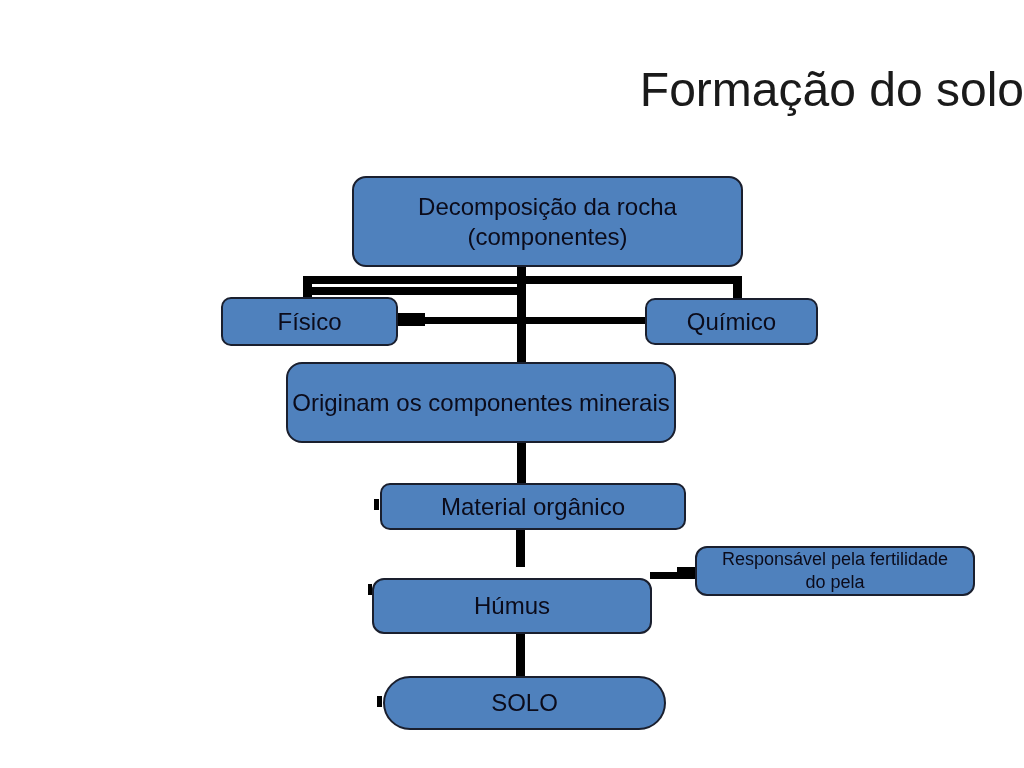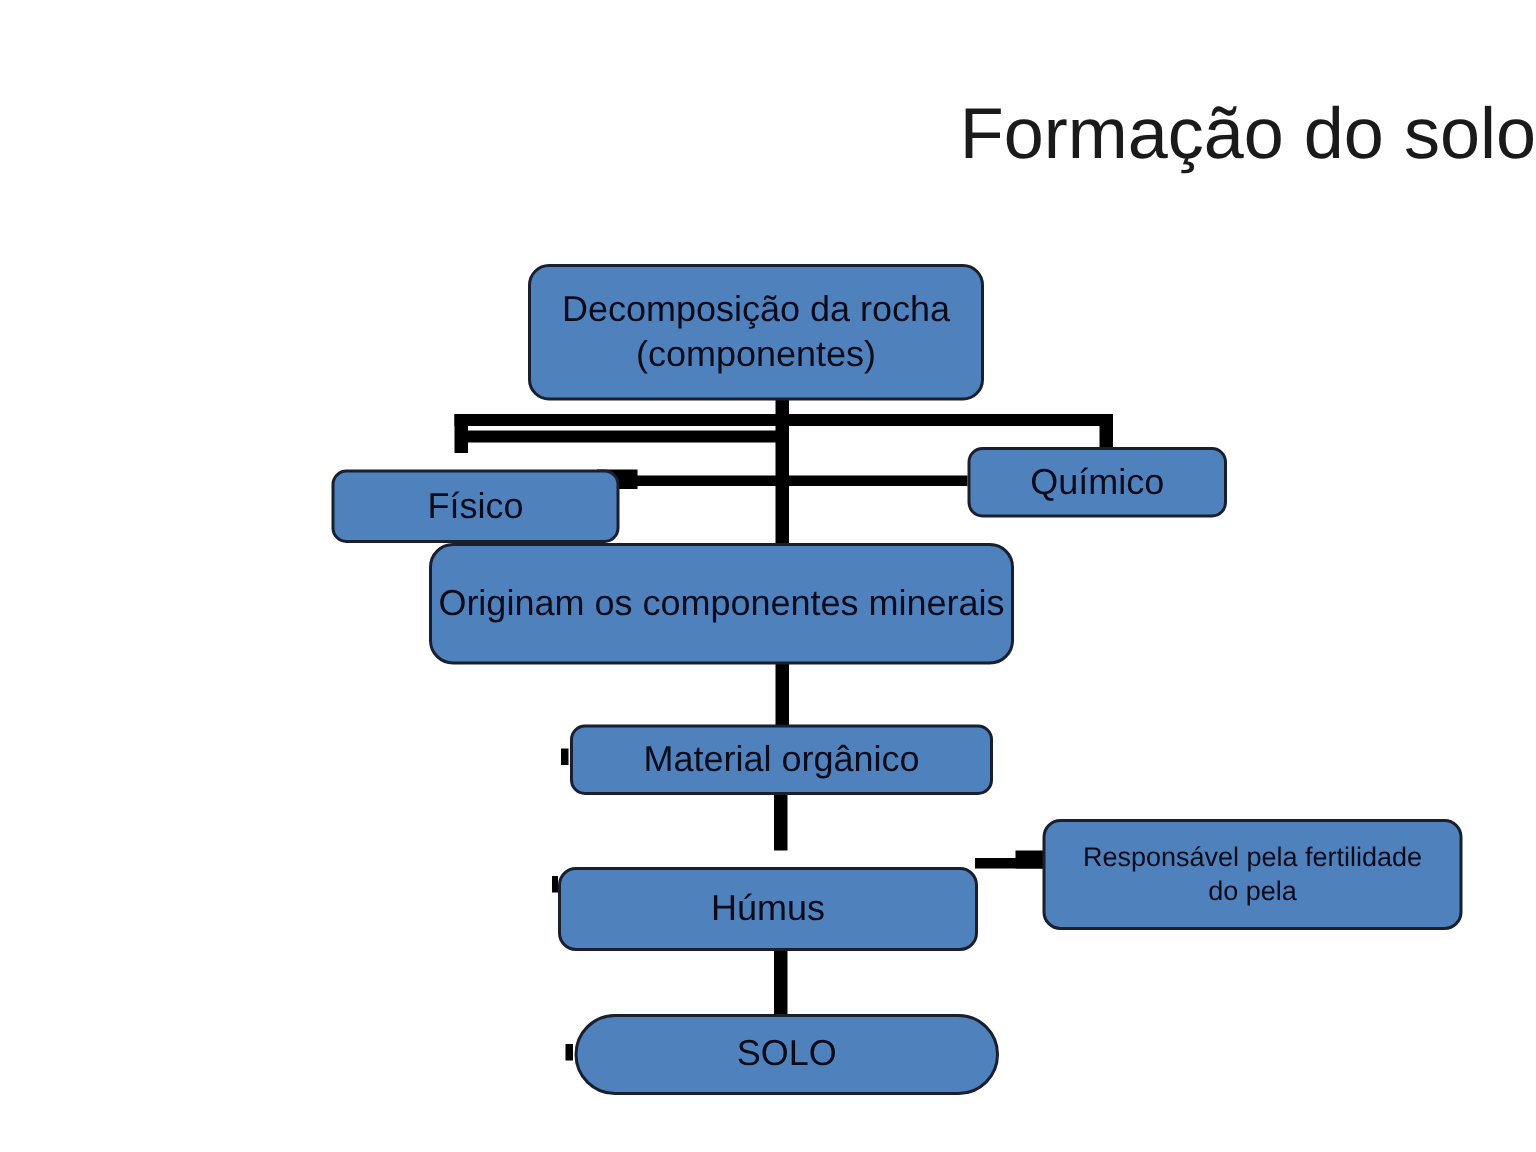--- a/index.html
+++ b/index.html
@@ -26,27 +26,27 @@
     background: var(--node-fill, #4f81bd);
     border: 2px solid var(--node-border, #1a1f2e);
     color: var(--text, #0b0b1a);
     display:flex; flex-direction:column; justify-content:center; align-items:center;
     text-align:center;
     font-size:24px; line-height:1.25;
     box-sizing:border-box;
   }
 
   
-  #node-decomposicao { left:352px; top:176px; width:304px; height:91px; border-radius:14px; }
-  #node-fisico       { left:221px; top:313px; width:192px; height:49px; border-radius:10px; }
+  #node-decomposicao { left:352px; top:176px; width:391px; height:91px; border-radius:14px; }
+  #node-fisico       { left:221px; top:297px; width:177px; height:49px; border-radius:10px; }
   #node-quimico      { left:645px; top:298px; width:173px; height:47px; border-radius:10px;justify-content:center; }
   #node-originam     { left:286px; top:362px; width:390px; height:81px; border-radius:16px; }
-  #node-material     { left:380px; top:483px; width:282px; height:47px; border-radius:10px; }
+  #node-material     { left:380px; top:483px; width:306px; height:47px; border-radius:10px; }
   #node-humus        { left:372px; top:562px; width:280px; height:56px; border-radius:12px;margin-top:16px; }
-  #node-responsavel  { left:695px; top:546px; width:280px; height:74px; border-radius:12px; font-size:18px; line-height:1.3; }
+  #node-responsavel  { left:695px; top:546px; width:280px; height:50px; border-radius:12px; font-size:18px; line-height:1.3; }
   #node-solo         { left:383px; top:676px; width:283px; height:54px; border-radius:27px; }
 
   
   #conn-center-v1          { left:517px; top:262px; width:9px;  height:105px; }
   #conn-branch-h1          { left:303px; top:276px; width:439px; height:8px; }
   #conn-branch-h2          { left:310px; top:287px; width:215px; height:8px; }
   #conn-drop-fisico        { left:303px; top:276px; width:9px;  height:26px; }
   #conn-drop-quimico       { left:733px; top:276px; width:9px;  height:27px; }
   #conn-fisico-quimico     { left:398px; top:317px; width:247px; height:7px; }
   #conn-fisico-stub        { left:398px; top:313px; width:27px; height:13px; }

